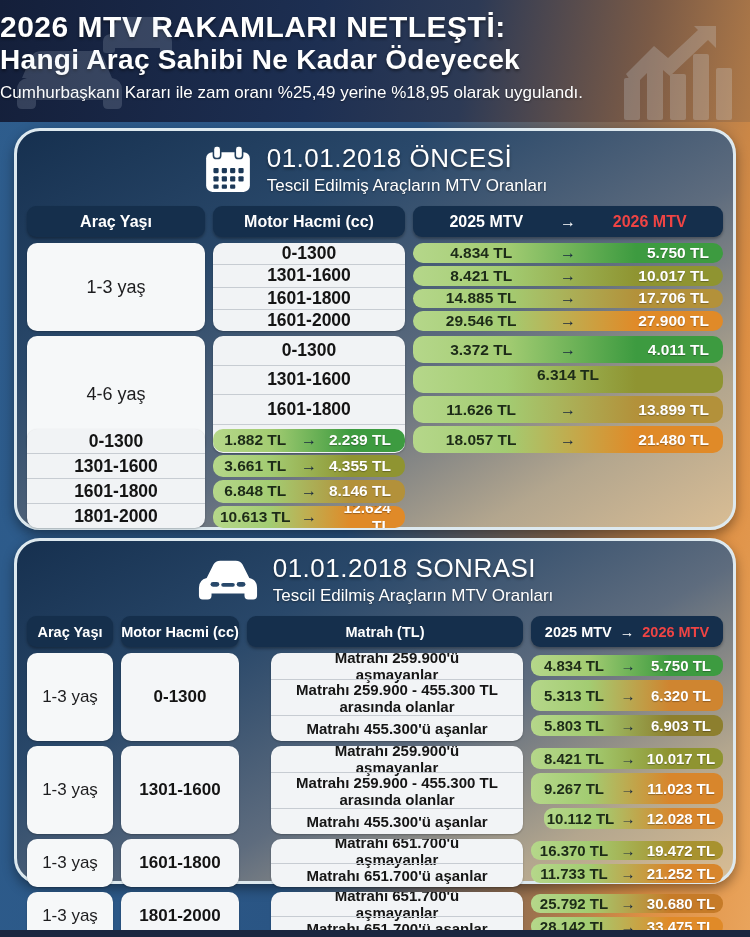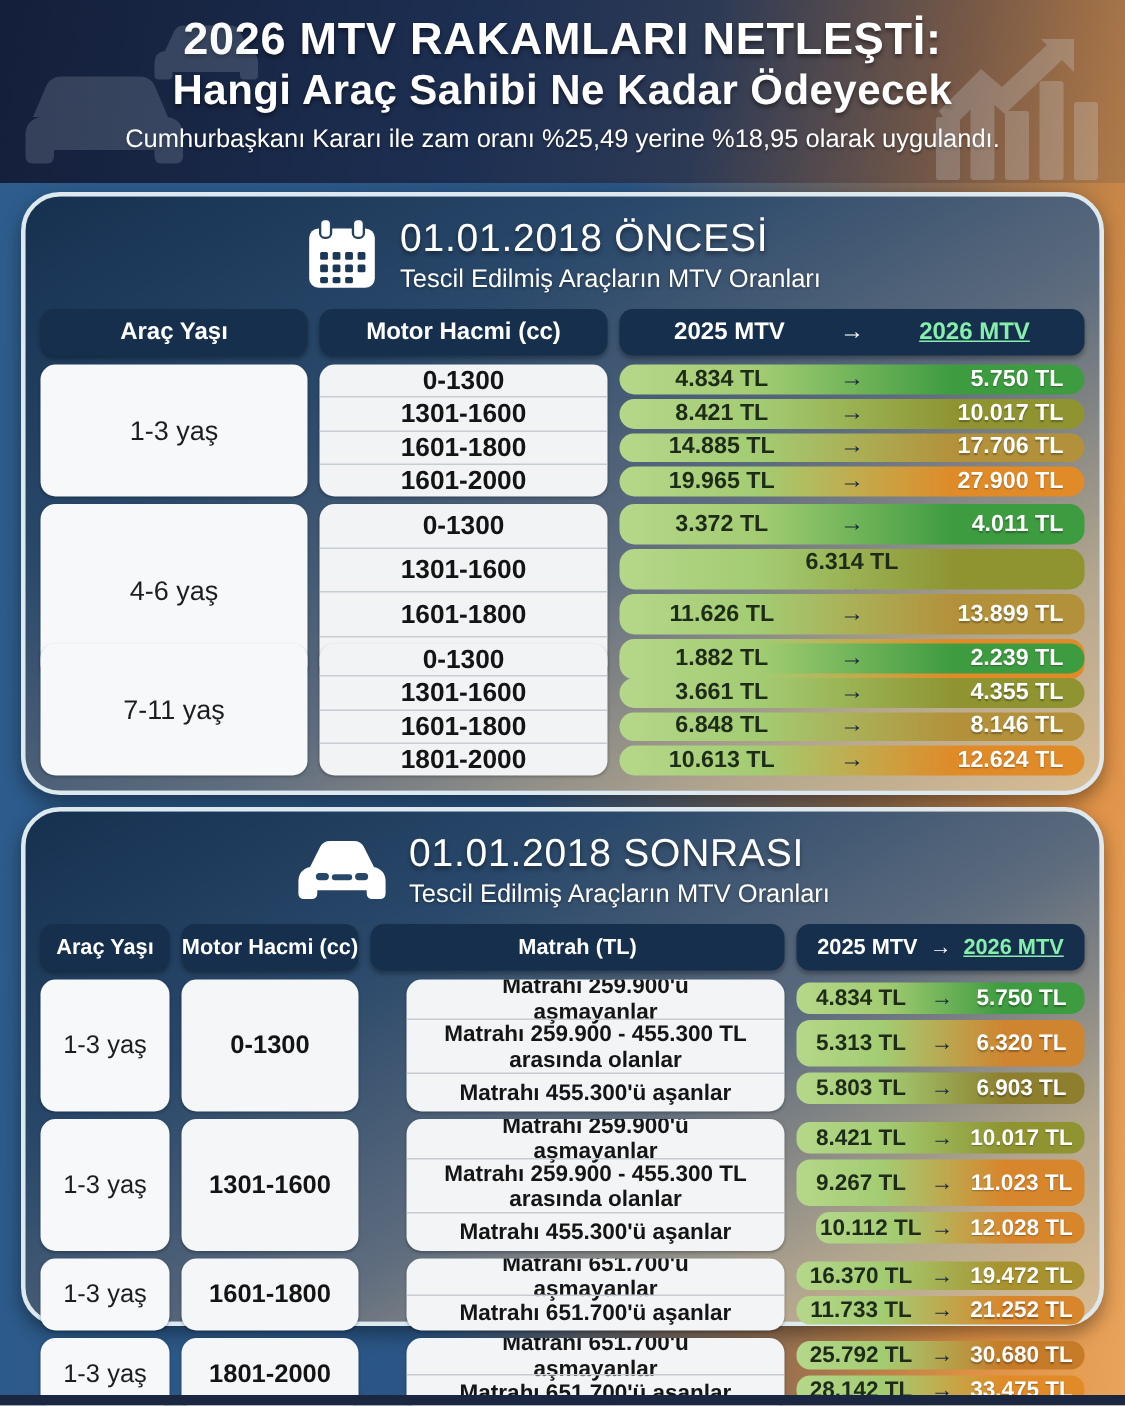--- a/index.html
+++ b/index.html
@@ -2,21 +2,21 @@
 <html><head>
 <meta charset="utf-8">
 <style>
   html,body{margin:0;padding:0;}
   body{width:750px;height:937px;overflow:hidden;font-family:"Liberation Sans",sans-serif;}
   .page{position:relative;width:750px;height:937px;
     background:linear-gradient(100deg,#2e5d8d 0%,#2a5584 48%,#8a6a50 72%,#dd8f44 88%,#e9a45c 100%);}
   .bottom-bar{position:absolute;left:0;bottom:0;width:100%;height:7px;background:#1b2740;}
 
   
-  .hdr{position:relative;height:122px;color:#fff;text-align:center;padding-top:10px;box-sizing:border-box;
+  .hdr{position:relative;height:122px;color:#fff;text-align:left;padding-top:10px;box-sizing:border-box;
     background:linear-gradient(100deg,#141f3a 0%,#1d2f52 42%,#2d3a55 62%,#7a5a46 85%,#b07a48 100%);}
   .hdr .t1{font-size:30px;font-weight:bold;letter-spacing:.5px;line-height:1.12;text-shadow:0 2px 3px rgba(0,0,0,.45);}
   .hdr .t2{font-size:28px;font-weight:bold;letter-spacing:.3px;line-height:1.15;text-shadow:0 2px 3px rgba(0,0,0,.45);}
   .hdr .sub{font-size:17px;margin-top:7px;text-shadow:0 1px 2px rgba(0,0,0,.4);}
   .deco{position:absolute;opacity:.16;fill:#dce9f5;}
   .deco.cars{left:4px;top:6px;}
   .deco.chart{right:6px;top:16px;opacity:.22;}
 
   
   .card{position:absolute;left:14px;width:722px;box-sizing:border-box;border-radius:26px;
@@ -27,21 +27,21 @@
   .sec-head{display:flex;justify-content:center;align-items:center;gap:14px;padding:12px 0 6px;color:#fff;}
   .sec-head .tt{font-size:26px;font-weight:normal;letter-spacing:.5px;text-shadow:0 2px 3px rgba(0,0,0,.4);}
   .sec-head .ts{font-size:17px;margin-top:2px;text-shadow:0 1px 2px rgba(0,0,0,.4);}
 
   .thead{display:grid;gap:8px;padding:0 10px;margin:4px 0 6px;}
   .thead1{grid-template-columns:178px 192px 1fr;}
   .thead2{grid-template-columns:86px 118px 1fr 192px;}
   .hpill{background:#152f4c;border-radius:9px;height:31px;display:flex;align-items:center;justify-content:center;
     gap:8px;color:#fff;font-weight:bold;font-size:16px;box-shadow:0 2px 3px rgba(0,0,0,.3);}
   .thead2 .hpill{font-size:14.5px;}
-  .hpill .o{color:#86efac;text-decoration:underline;}
+  .hpill .o{color:#ef4444;}
   .hpill.mtvhead1{justify-content:space-around;gap:0;padding:0 18px;}
 
   
   .t1group{display:grid;grid-template-columns:178px 192px 1fr;gap:8px;padding:0 10px;height:88px;margin-bottom:5px;}
   .agecell{background:#f6f8f9;border-radius:10px;display:flex;align-items:center;justify-content:center;
     font-size:18px;color:#1d1d1f;box-shadow:0 1px 2px rgba(0,0,0,.25);}
   .enginecell{background:#f1f3f5;border-radius:10px;display:flex;flex-direction:column;overflow:hidden;
     box-shadow:0 1px 2px rgba(0,0,0,.25);}
   .enginecell .sub{flex:1;display:flex;align-items:center;justify-content:center;font-weight:bold;
     font-size:17.5px;color:#141414;}
@@ -146,21 +146,21 @@
               <span class="v25">8.421 TL</span>
               <span class="arr">→</span>
               <span class="v26">10.017 TL</span>
             </div>
             <div class="pill" style="background: linear-gradient(90deg, rgb(181, 215, 138) 0%, rgb(163, 204, 114) 30%, rgb(179, 145, 58) 72%, rgb(179, 145, 58) 100%);">
               <span class="v25">14.885 TL</span>
               <span class="arr">→</span>
               <span class="v26">17.706 TL</span>
             </div>
             <div class="pill" style="background: linear-gradient(90deg, rgb(181, 215, 138) 0%, rgb(163, 204, 114) 30%, rgb(224, 138, 40) 72%, rgb(224, 138, 40) 100%);">
-              <span class="v25">19.965 TL</span>
+              <span class="v25">29.546 TL</span>
               <span class="arr">→</span>
               <span class="v26">27.900 TL</span>
             </div>
           </div>
         </div>
         <div class="t1group">
           <div class="agecell">4-6 yaş</div>
           <div class="enginecell">
             <div class="sub">0-1300</div>
             <div class="sub bt">1301-1600</div>
@@ -184,21 +184,20 @@
               <span class="v26">13.899 TL</span>
             </div>
             <div class="pill" style="background: linear-gradient(90deg, rgb(181, 215, 138) 0%, rgb(163, 204, 114) 30%, rgb(224, 138, 40) 72%, rgb(224, 138, 40) 100%);">
               <span class="v25">18.057 TL</span>
               <span class="arr">→</span>
               <span class="v26">21.480 TL</span>
             </div>
           </div>
         </div>
         <div class="t1group">
-          <div class="agecell">7-11 yaş</div>
           <div class="enginecell">
             <div class="sub">0-1300</div>
             <div class="sub bt">1301-1600</div>
             <div class="sub bt">1601-1800</div>
             <div class="sub bt">1801-2000</div>
           </div>
           <div class="vals">
             <div class="pill" style="background: linear-gradient(90deg, rgb(181, 215, 138) 0%, rgb(163, 204, 114) 30%, rgb(61, 155, 64) 72%, rgb(61, 155, 64) 100%);">
               <span class="v25">1.882 TL</span>
               <span class="arr">→</span>

